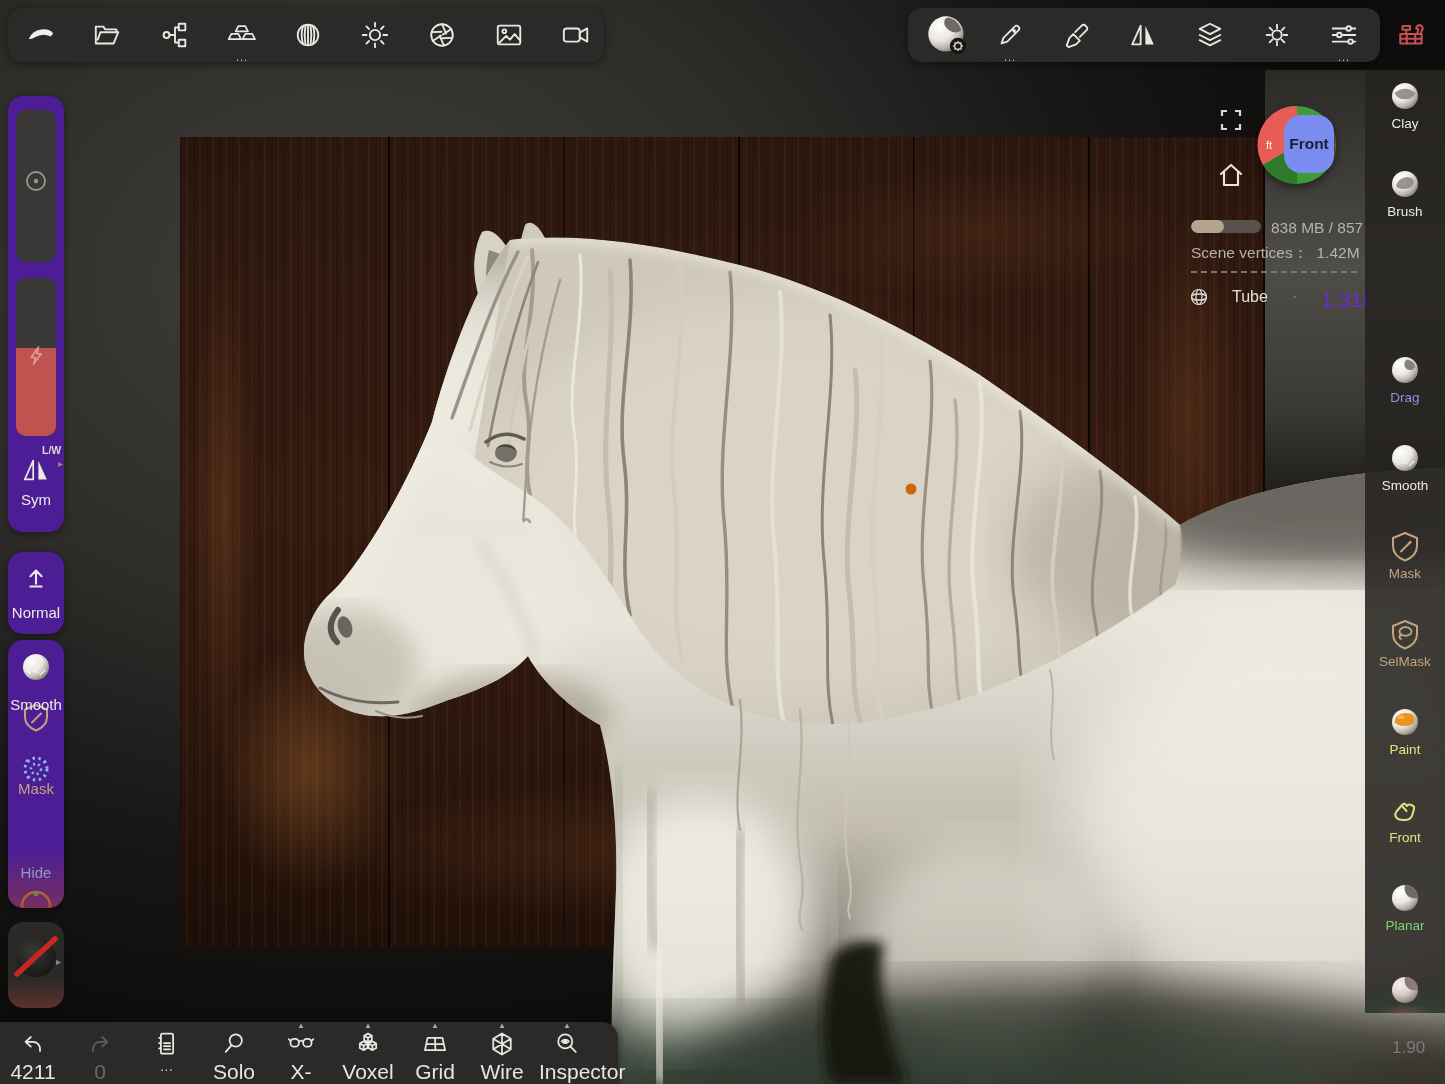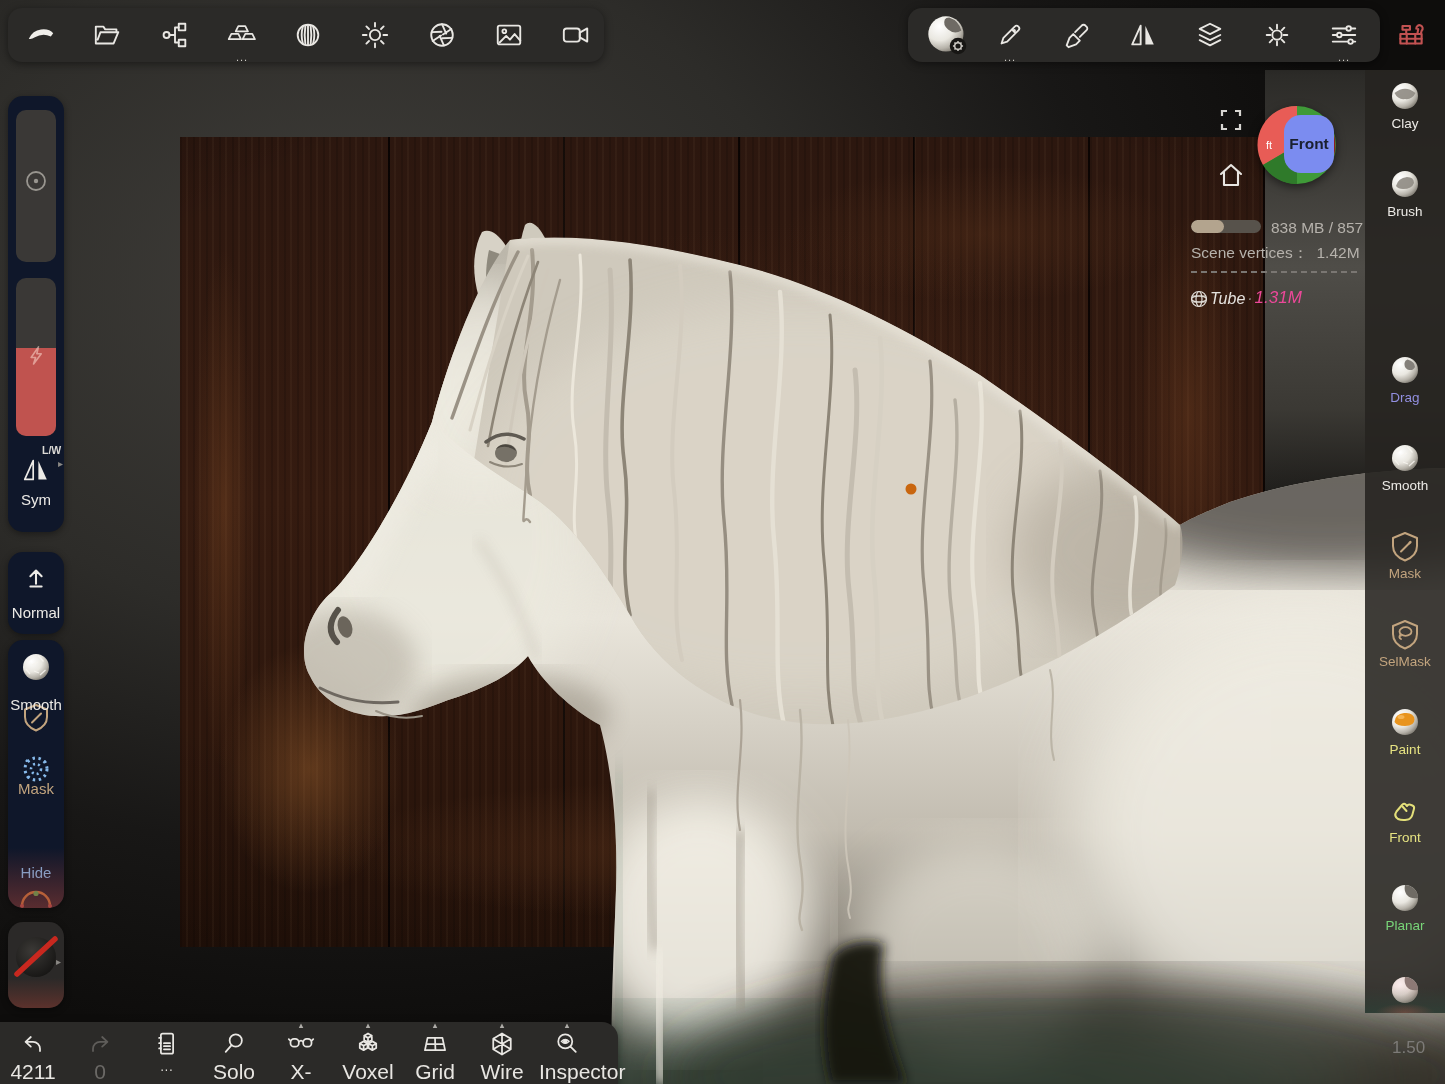--- a/index.html
+++ b/index.html
@@ -34,21 +34,21 @@
   
   .bar{background:#2b2a28;border-radius:14px;box-shadow:0 2px 8px rgba(0,0,0,.45);}
   .topbar-left{left:8px;top:8px;width:596px;height:54px;}
   .topbar-right{left:908px;top:8px;width:472px;height:54px;}
   .bottombar{left:-14px;top:1022px;width:632px;height:76px;border-radius:16px;}
   .icon-btn{position:absolute;width:46px;height:46px;top:4px;display:flex;align-items:center;justify-content:center;}
   .dots{position:absolute;width:46px;text-align:center;top:44px;font-size:11px;color:#cfccc6;letter-spacing:1px;line-height:10px;}
   svg{display:block;}
   .stroke-ico{stroke:#e9e7e3;stroke-width:2;fill:none;stroke-linecap:round;stroke-linejoin:round;}
   
-  .lpanel{left:8px;width:56px;background:#0f172a;border-radius:15px;box-shadow:0 2px 7px rgba(0,0,0,.4);}
+  .lpanel{left:8px;width:56px;background:#4c1d95;border-radius:15px;box-shadow:0 2px 7px rgba(0,0,0,.4);}
   .slider{position:absolute;left:8px;width:40px;background:#3a3836;border-radius:10px;overflow:hidden;}
   .slider .fill{position:absolute;left:0;right:0;bottom:0;background:#c0534f;}
   .side-label{position:absolute;width:100%;text-align:center;font-size:15px;color:#eceae6;}
   .tan{color:#c2a47e!important;}.blue{color:#85b8ea!important;}
   
   .rpanel{left:1365px;top:70px;width:80px;height:943px;background:rgba(37,35,32,.88);overflow:hidden;}
   .tool-row{position:absolute;left:0;width:80px;height:88px;text-align:center;}
   .tool-row.selected{background:#55546f;}
   .tool-row .t-ico{margin:8px auto 2px auto;width:34px;height:34px;}
   .tool-label{font-size:13.5px;color:#eceae6;}
@@ -225,32 +225,32 @@
 
 <div class="abs memory-bar">
     <div class="mfill" id="memfill" style="width:47%"></div>
   </div>
 <div class="abs stat" style="left:1271px;top:219px;width:94px;overflow:hidden;white-space:nowrap;">838 MB / 857 MB</div>
 <div class="abs stat" style="left:1191px;top:243px;white-space:nowrap;">
   <span>Scene vertices：</span>
   <span style="margin-left:4px;">1.42M</span>
 </div>
 <div class="abs dashed"></div>
-<div class="abs" style="left:1190px;top:288px;display:flex;align-items:flex-end;gap:2px;font-style:italic;">
+<div class="abs" style="left:1190px;top:288px;display:flex;align-items:flex-start;gap:24px;">
   <svg width="18" height="18" viewBox="0 0 18 18">
     <g stroke="#e0ddd8" stroke-width="1.2" fill="none">
       <circle cx="9" cy="9" r="7.5"></circle>
       <ellipse cx="9" cy="9" rx="7.5" ry="3"></ellipse>
       <ellipse cx="9" cy="9" rx="3" ry="7.5"></ellipse>
       <path d="M2 6 H16 M2 12 H16"></path>
     </g>
   </svg>
   <span style="font-size:16px;color:#e4e1dd;">Tube</span>
   <span style="font-size:16px;color:#8e8a86;">·</span>
-  <span style="font-size:17px;color:#ec4899;">1.31M</span>
+  <span style="font-size:21px;color:#6d28d9;">1.31M</span>
 </div>
 
 <div class="abs bar topbar-left">
   <div class="icon-btn" style="left:10px">
     <svg width="30" height="30" viewBox="0 0 32 32">
         <path d="M3 20 q4 -9 13 -10 q9 -1 13 4 l-2.5 3.5 q-9 -4 -17 1 q-4 2.5 -6.5 1.5 z" fill="#f0eeea"></path>
       </svg>
   </div>
   <div class="icon-btn" style="left:77px">
     <svg class="stroke-ico" width="30" height="30" viewBox="0 0 32 32">
@@ -589,13 +589,13 @@
     <svg style="margin:0 auto;" class="stroke-ico" width="28" height="28" viewBox="0 0 32 32">
         <circle cx="14" cy="13" r="8"></circle>
         <path d="M20 19 L26 25"></path>
         <path d="M9.5 13 q4.5 -4.5 9 0 q-4.5 4.5 -9 0 Z" stroke-width="1.6"></path>
         <circle cx="14" cy="13" r="1.6" fill="#e9e7e3"></circle>
       </svg>
     <div class="b-label">Inspector</div>
   </div>
 </div>
 
-<div class="abs" style="left:1392px;top:1038px;font-size:17px;color:#7d7b78;">1.50</div>
+<div class="abs" style="left:1392px;top:1038px;font-size:17px;color:#7d7b78;">1.90</div>
 
 </body></html>

